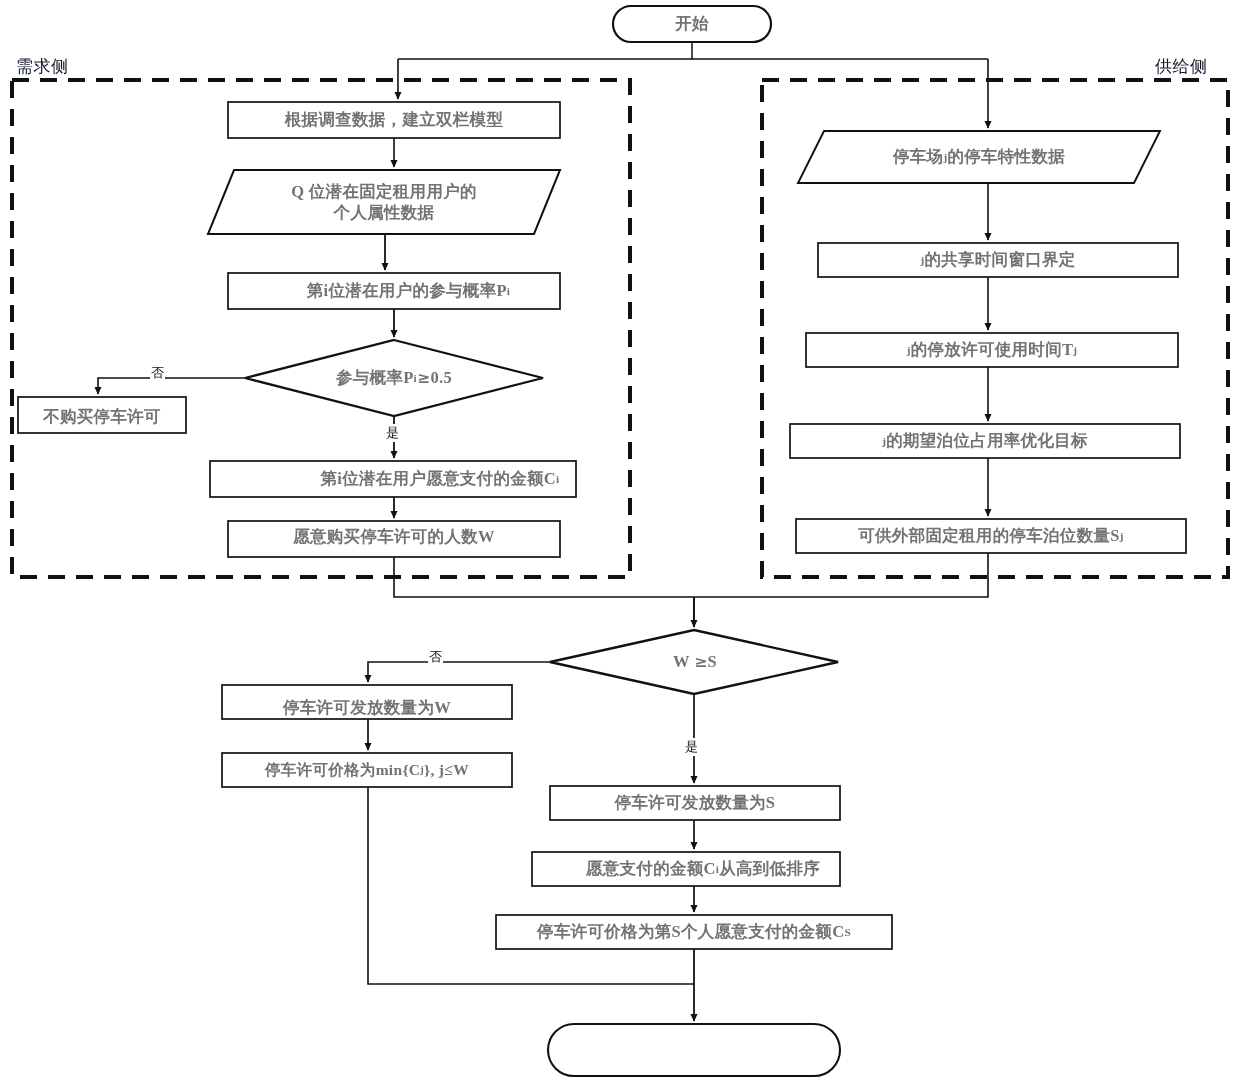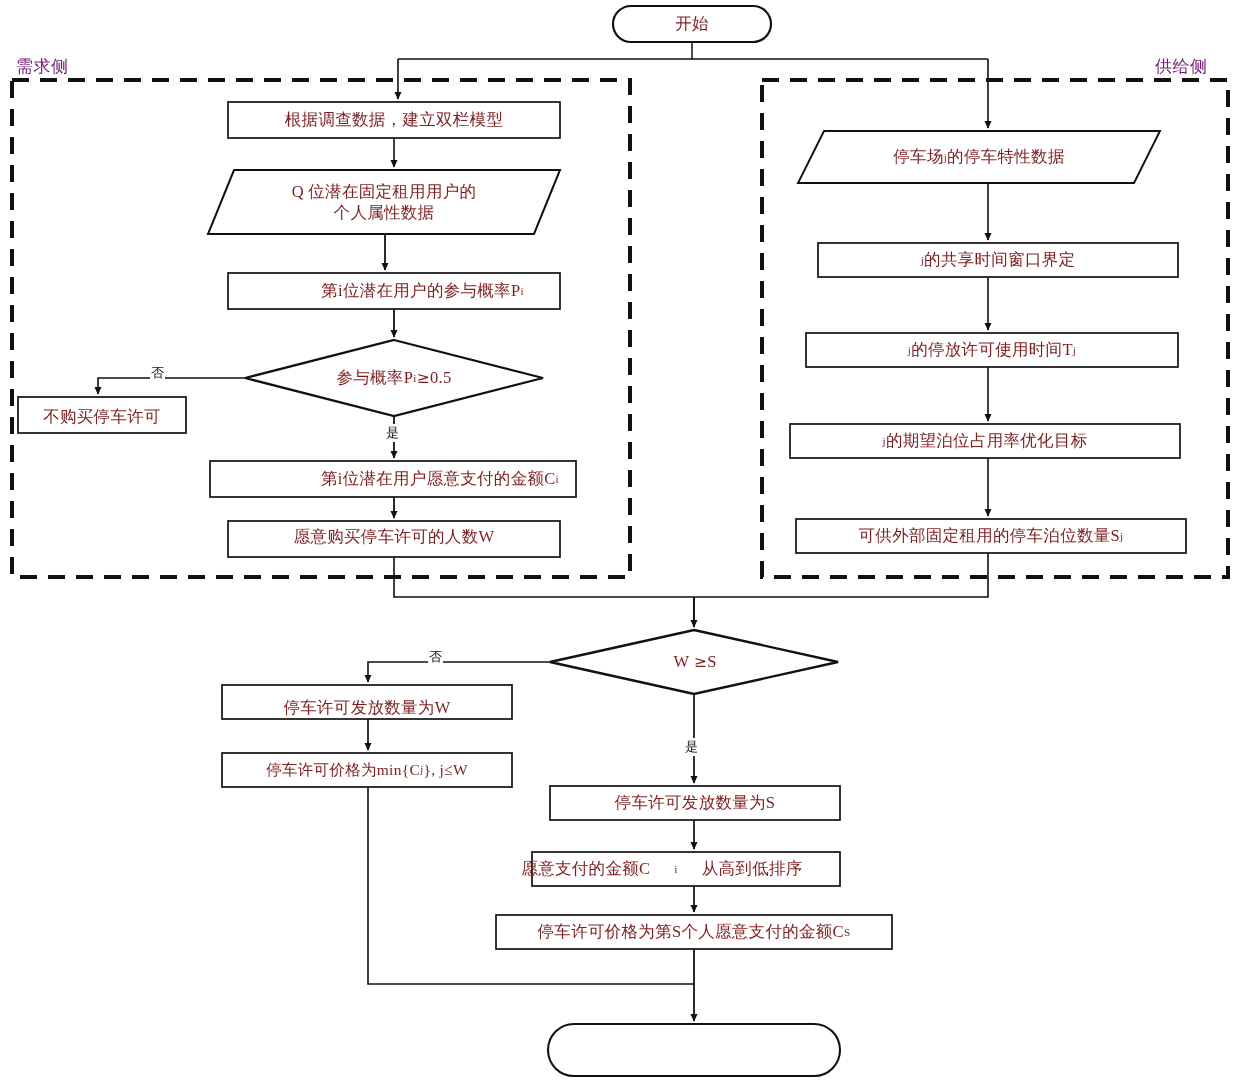--- a/index.html
+++ b/index.html
@@ -21,31 +21,32 @@
     top: 0;
     width: 1240px;
     height: 1081px;
   }
   .node-text {
     position: absolute;
     display: flex;
     align-items: center;
     justify-content: center;
     text-align: center;
-    color: #7f1d1d;
+    color: #737373;
     font-size: 16.5px;
     line-height: 1.28;
     letter-spacing: 0.3px;
     pointer-events: none;
     white-space: nowrap;
+    font-weight: bold;
   }
   .node-text.multi { white-space: normal; }
   .zone-label {
     position: absolute;
-    color: #701a75;
+    color: #0f172a;
     font-size: 17px;
     letter-spacing: 0.5px;
   }
   .edge-label {
     position: absolute;
     color: #111111;
     font-size: 13px;
     background: #ffffff;
     padding: 0 1px;
   }
@@ -142,21 +143,21 @@
 
   <div class="node-text" style="left:613px; top:6px; width:158px; height:36px;">开始</div>
 
   <div class="node-text" style="left:228px; top:102px; width:332px; height:36px;">根据调查数据，建立双栏模型</div>
 
   <div class="node-text multi" style="left:226px; top:170px; width:316px; height:64px; flex-direction:column;">
     <span>Q 位潜在固定租用用户的</span>
     <span>个人属性数据</span>
   </div>
 
-  <div class="node-text" style="left:228px; top:273px; width:389px; height:36px;">
+  <div class="node-text" style="left:214px; top:273px; width:389px; height:36px;">
     <span>第i位潜在用户的参与概率P</span>
       <sub>i</sub>
   </div>
 
   <div class="node-text" style="left:245px; top:360px; width:298px; height:36px;">
     <span>参与概率P</span>
       <sub>i</sub>
       <span class="geq">≥</span>
       <span>0.5</span>
   </div>
@@ -204,21 +205,21 @@
   <div class="node-text" style="left:222px; top:685px; width:290px; height:46px;">停车许可发放数量为W</div>
 
   <div class="node-text" style="left:222px; top:753px; width:290px; height:34px; font-size:15.5px;">
     <span>停车许可价格为min{C</span>
       <sub>j</sub>
       <span>}, j≤W</span>
   </div>
 
   <div class="node-text" style="left:550px; top:786px; width:290px; height:34px;">停车许可发放数量为S</div>
 
-  <div class="node-text" style="left:508px; top:852px; width:308px; height:34px;gap:24px;">
+  <div class="node-text" style="left:549px; top:852px; width:308px; height:34px;">
     <span>愿意支付的金额C</span>
       <sub>i</sub>
       <span>从高到低排序</span>
   </div>
 
   <div class="node-text" style="left:496px; top:915px; width:396px; height:34px;">
     <span>停车许可价格为第S个人愿意支付的金额C</span>
       <sub>S</sub>
   </div>
 

